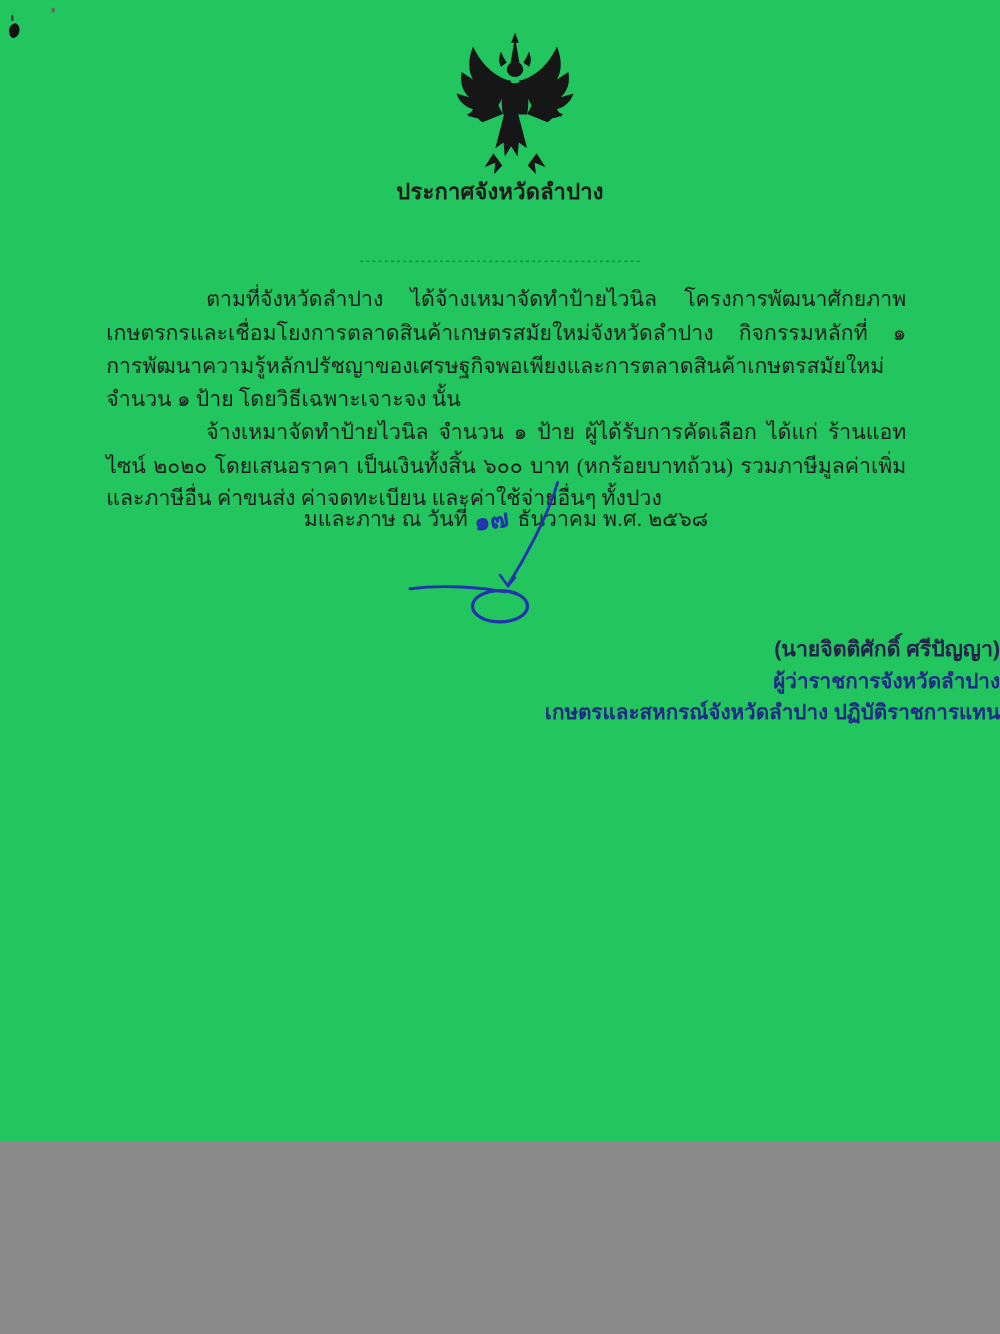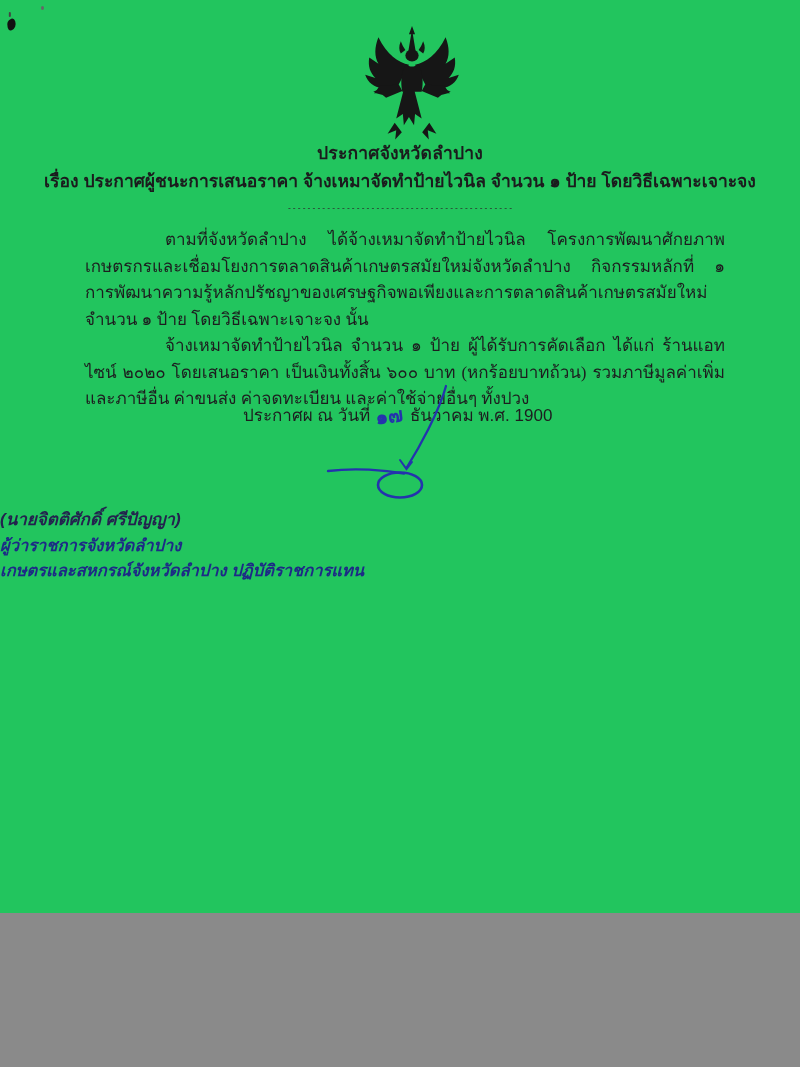--- a/index.html
+++ b/index.html
@@ -61,21 +61,21 @@
     color:#2433ad;font-size:20px;font-weight:bold;
     transform:rotate(-7deg) translateY(2px);
     margin:0 7px 0 5px;
     font-family:"DejaVu Serif","Liberation Serif",serif;
   }
   
   .signature-ink{position:absolute;left:300px;top:378px;width:170px;height:128px;pointer-events:none;}
   
   .sign-block{
     position:absolute;left:0;top:507px;width:100%;
-    text-align:left;line-height:25.5px;font-style:italic;
+    text-align:right;line-height:25.5px;
   }
   .sign-name{font-size:17px;font-weight:bold;color:#23234e;}
   .sign-title{font-size:16.5px;font-weight:bold;color:#1d2a86;}
 </style>
 </head>
 <body>
 
 <div class="page">
 
   <div class="artifact-dot"></div>
@@ -103,30 +103,29 @@
 
       <path d="M46.5 64 l-7 27 6.5 -4.5 1 11 5 -8 5 8 1 -11 6.5 4.5 -7 -27 z"></path>
 
       <path d="M38 95 l-7 11 8.5 -3.5 -1 9 6.5 -7 z"></path>
 
       <path d="M72 95 l7 11 -8.5 -3.5 1 9 -6.5 -7 z"></path>
     </g>
   </svg>
 
   <div class="title-1">ประกาศจังหวัดลำปาง</div>
-  <div class="title-2">เรื่อง ประกาศผู้ชนะการเสนอราคา จ้างเหมาจัดทำป้ายไวนิล จำนวน ๑ ป้าย โดยวิธีเฉพาะเจาะจง</div>
   <div class="divider">----------------------------------------------</div>
 
   <div class="body-text">
     <p>ตามที่จังหวัดลำปาง ได้จ้างเหมาจัดทำป้ายไวนิล โครงการพัฒนาศักยภาพเกษตรกรและเชื่อมโยงการตลาดสินค้าเกษตรสมัยใหม่จังหวัดลำปาง กิจกรรมหลักที่ ๑ การพัฒนาความรู้หลักปรัชญาของเศรษฐกิจพอเพียงและการตลาดสินค้าเกษตรสมัยใหม่ จำนวน ๑ ป้าย โดยวิธีเฉพาะเจาะจง นั้น</p>
     <p>จ้างเหมาจัดทำป้ายไวนิล จำนวน ๑ ป้าย ผู้ได้รับการคัดเลือก ได้แก่ ร้านแอทไซน์ ๒๐๒๐ โดยเสนอราคา เป็นเงินทั้งสิ้น ๖๐๐ บาท (หกร้อยบาทถ้วน) รวมภาษีมูลค่าเพิ่มและภาษีอื่น ค่าขนส่ง ค่าจดทะเบียน และค่าใช้จ่ายอื่นๆ ทั้งปวง</p>
   </div>
 
   <div class="date-line">
-    <span>ประกาศผ ณ วันที่</span><span class="handwritten-day">๑๗</span><span>ธันวาคม พ.ศ. 1900</span>
+    <span>มและภาษ ณ วันที่</span><span class="handwritten-day">๑๗</span><span>ธันวาคม พ.ศ. ๒๕๖๘</span>
   </div>
 
   <svg class="signature-ink" viewBox="0 0 170 128" aria-hidden="true">
     <g fill="none" stroke="#2433ad" stroke-linecap="round">
 
       <path d="M146 8 C139 34 119 70 106.5 90" stroke-width="2.3"></path>
 
       <path d="M100 82 L106.5 91 L112 84" stroke-width="2"></path>
 
       <path d="M28 93 C55 89.5 85 92 104 95.5" stroke-width="2.3"></path>

